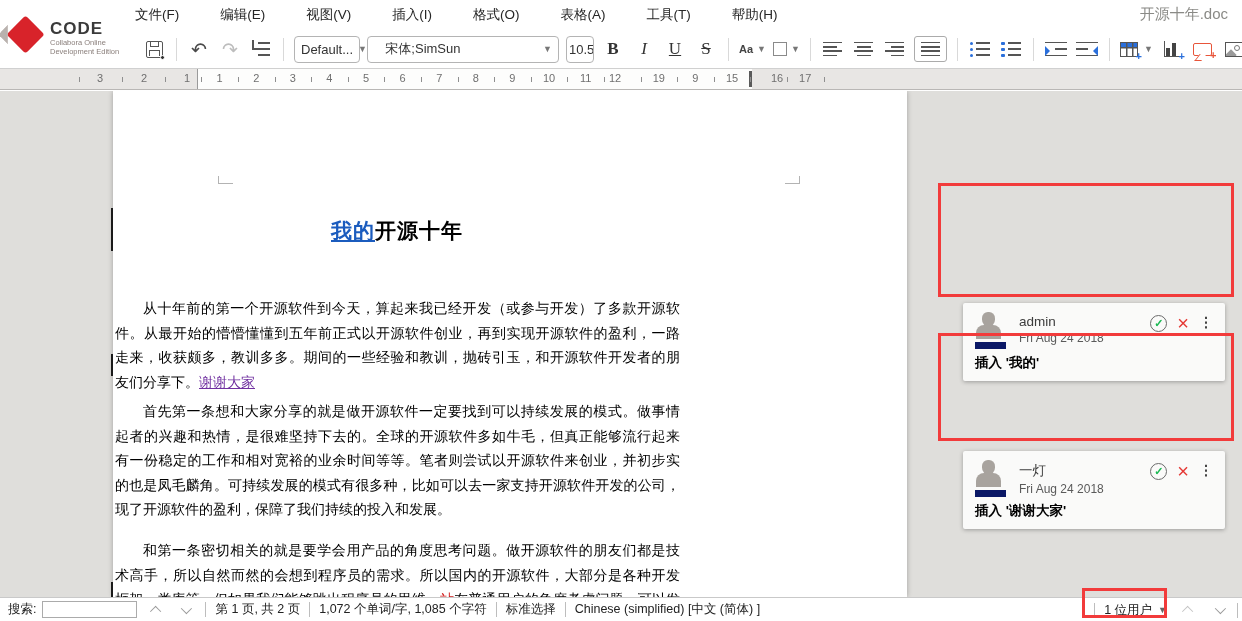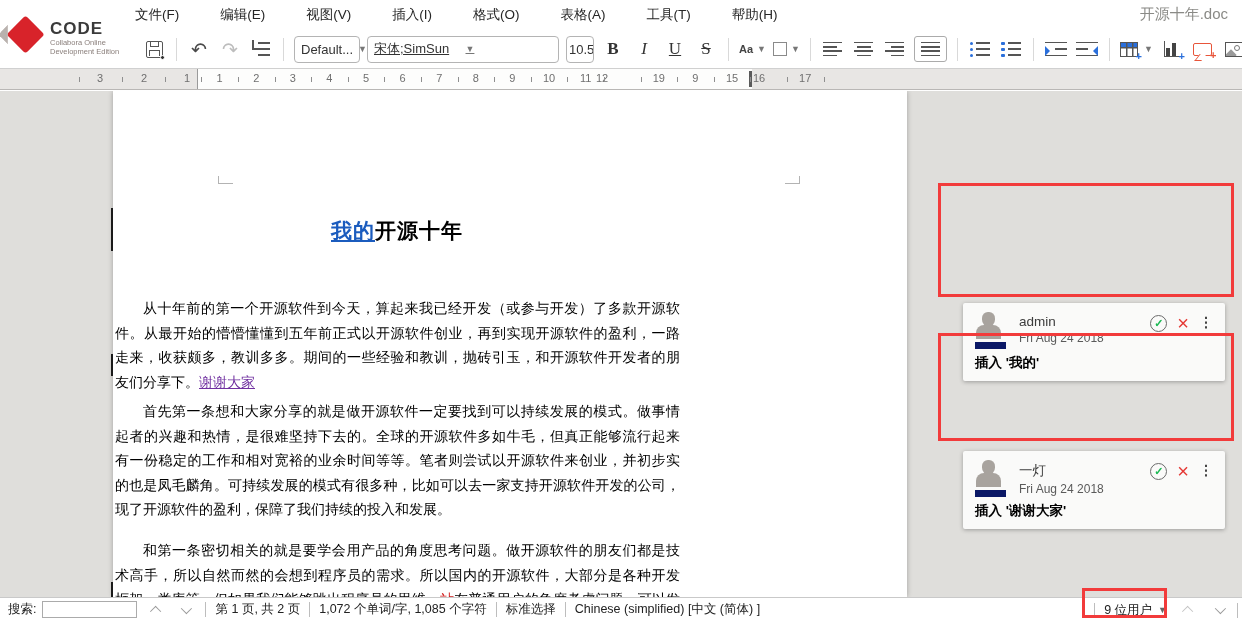--- a/index.html
+++ b/index.html
@@ -41,21 +41,21 @@
   .ic-track { position:relative; width:18px; height:14px; }
   .ic-track i { position:absolute; right:0; height:1.8px; background:#555; }
   .ic-track i:nth-child(1){ top:0; width:12px; }
   .ic-track i:nth-child(2){ top:6px; width:18px; }
   .ic-track i:nth-child(3){ top:12px; width:12px; }
   .ic-track:before { content:""; position:absolute; left:0; top:-2px; width:1.8px; height:10px; background:#555; }
 
   .combo { display:flex; align-items:center; justify-content:space-between; border:1px solid #b4b4b4; border-radius:4px; height:27px; background:#fff; padding:0 6px; font-size:13px; color:#333; }
   .combo .caret { color:#777; font-size:9px; margin-left:5px; }
   .combo-style { width:66px; }
-  .combo-font { width:192px; } .combo-font span { flex:1; text-align:left;text-decoration:underline; }
+  .combo-font { width:192px; } .combo-font span { flex:1; text-align:right; }
   .combo-size { width:28px; overflow:hidden; padding:0 2px; }
 
   .fmt-b { font-family:"Liberation Serif", serif; font-weight:bold; font-size:17px; color:#333; }
   .fmt-i { font-family:"Liberation Serif", serif; font-style:italic; font-size:17px; color:#333; }
   .fmt-u { font-family:"Liberation Serif", serif; font-size:17px; color:#333; text-decoration:underline; }
   .fmt-s { font-family:"Liberation Serif", serif; font-size:17px; color:#333; text-decoration:line-through; }
   .fmt-aa { font-size:11px; font-weight:bold; color:#444; }
   .color-box { width:14px; height:14px; border:1.4px solid #8a8a8a; background:#fff; }
 
   
@@ -365,25 +365,25 @@
       <span class="rnum" style="left: 256.2px;">2</span>
       <span class="rnum" style="left: 292.8px;">3</span>
       <span class="rnum" style="left: 329.4px;">4</span>
       <span class="rnum" style="left: 366px;">5</span>
       <span class="rnum" style="left: 402.6px;">6</span>
       <span class="rnum" style="left: 439.2px;">7</span>
       <span class="rnum" style="left: 475.8px;">8</span>
       <span class="rnum" style="left: 512.4px;">9</span>
       <span class="rnum" style="left: 549px;">10</span>
       <span class="rnum" style="left: 585.6px;">11</span>
-      <span class="rnum" style="left: 602px;">12</span>
+      <span class="rnum" style="left: 615px;">12</span>
       <span class="rnum" style="left: 658.8px;">19</span>
       <span class="rnum" style="left: 695.4px;">9</span>
       <span class="rnum" style="left: 732px;">15</span>
-      <span class="rnum" style="left: 759px;">16</span>
+      <span class="rnum" style="left: 777px;">16</span>
       <span class="rnum" style="left: 805.2px;">17</span>
       <i class="rtick" style="left: 201.3px;"></i>
       <i class="rtick" style="left: 237.9px;"></i>
       <i class="rtick" style="left: 274.5px;"></i>
       <i class="rtick" style="left: 311.1px;"></i>
       <i class="rtick" style="left: 347.7px;"></i>
       <i class="rtick" style="left: 384.3px;"></i>
       <i class="rtick" style="left: 420.9px;"></i>
       <i class="rtick" style="left: 457.5px;"></i>
       <i class="rtick" style="left: 494.1px;"></i>
@@ -485,21 +485,21 @@
     <span class="sb-sep"></span>
     <span>1,072 个单词/字, 1,085 个字符</span>
     <span class="sb-sep"></span>
     <span>标准选择</span>
     <span class="sb-sep"></span>
     <span>Chinese (simplified) [中文 (简体) ]</span>
 
     <div class="sb-right">
       <span class="sb-sep"></span>
       <span class="sb-users">
-          <span>9 位用户</span>
+          <span>1 位用户</span>
           <span class="caret">▼</span>
         </span>
       <span style="margin-left:18px"><span class="chev chev-up chev-light"></span></span>
       <span style="margin-left:22px"><span class="chev chev-down"></span></span>
       <span class="sb-sep" style="margin-left:14px; margin-right:4px"></span>
     </div>
   </div>
 
   <div class="redrect" style="left:1082px; top:588px; width:85px; height:30px;"></div>
 

